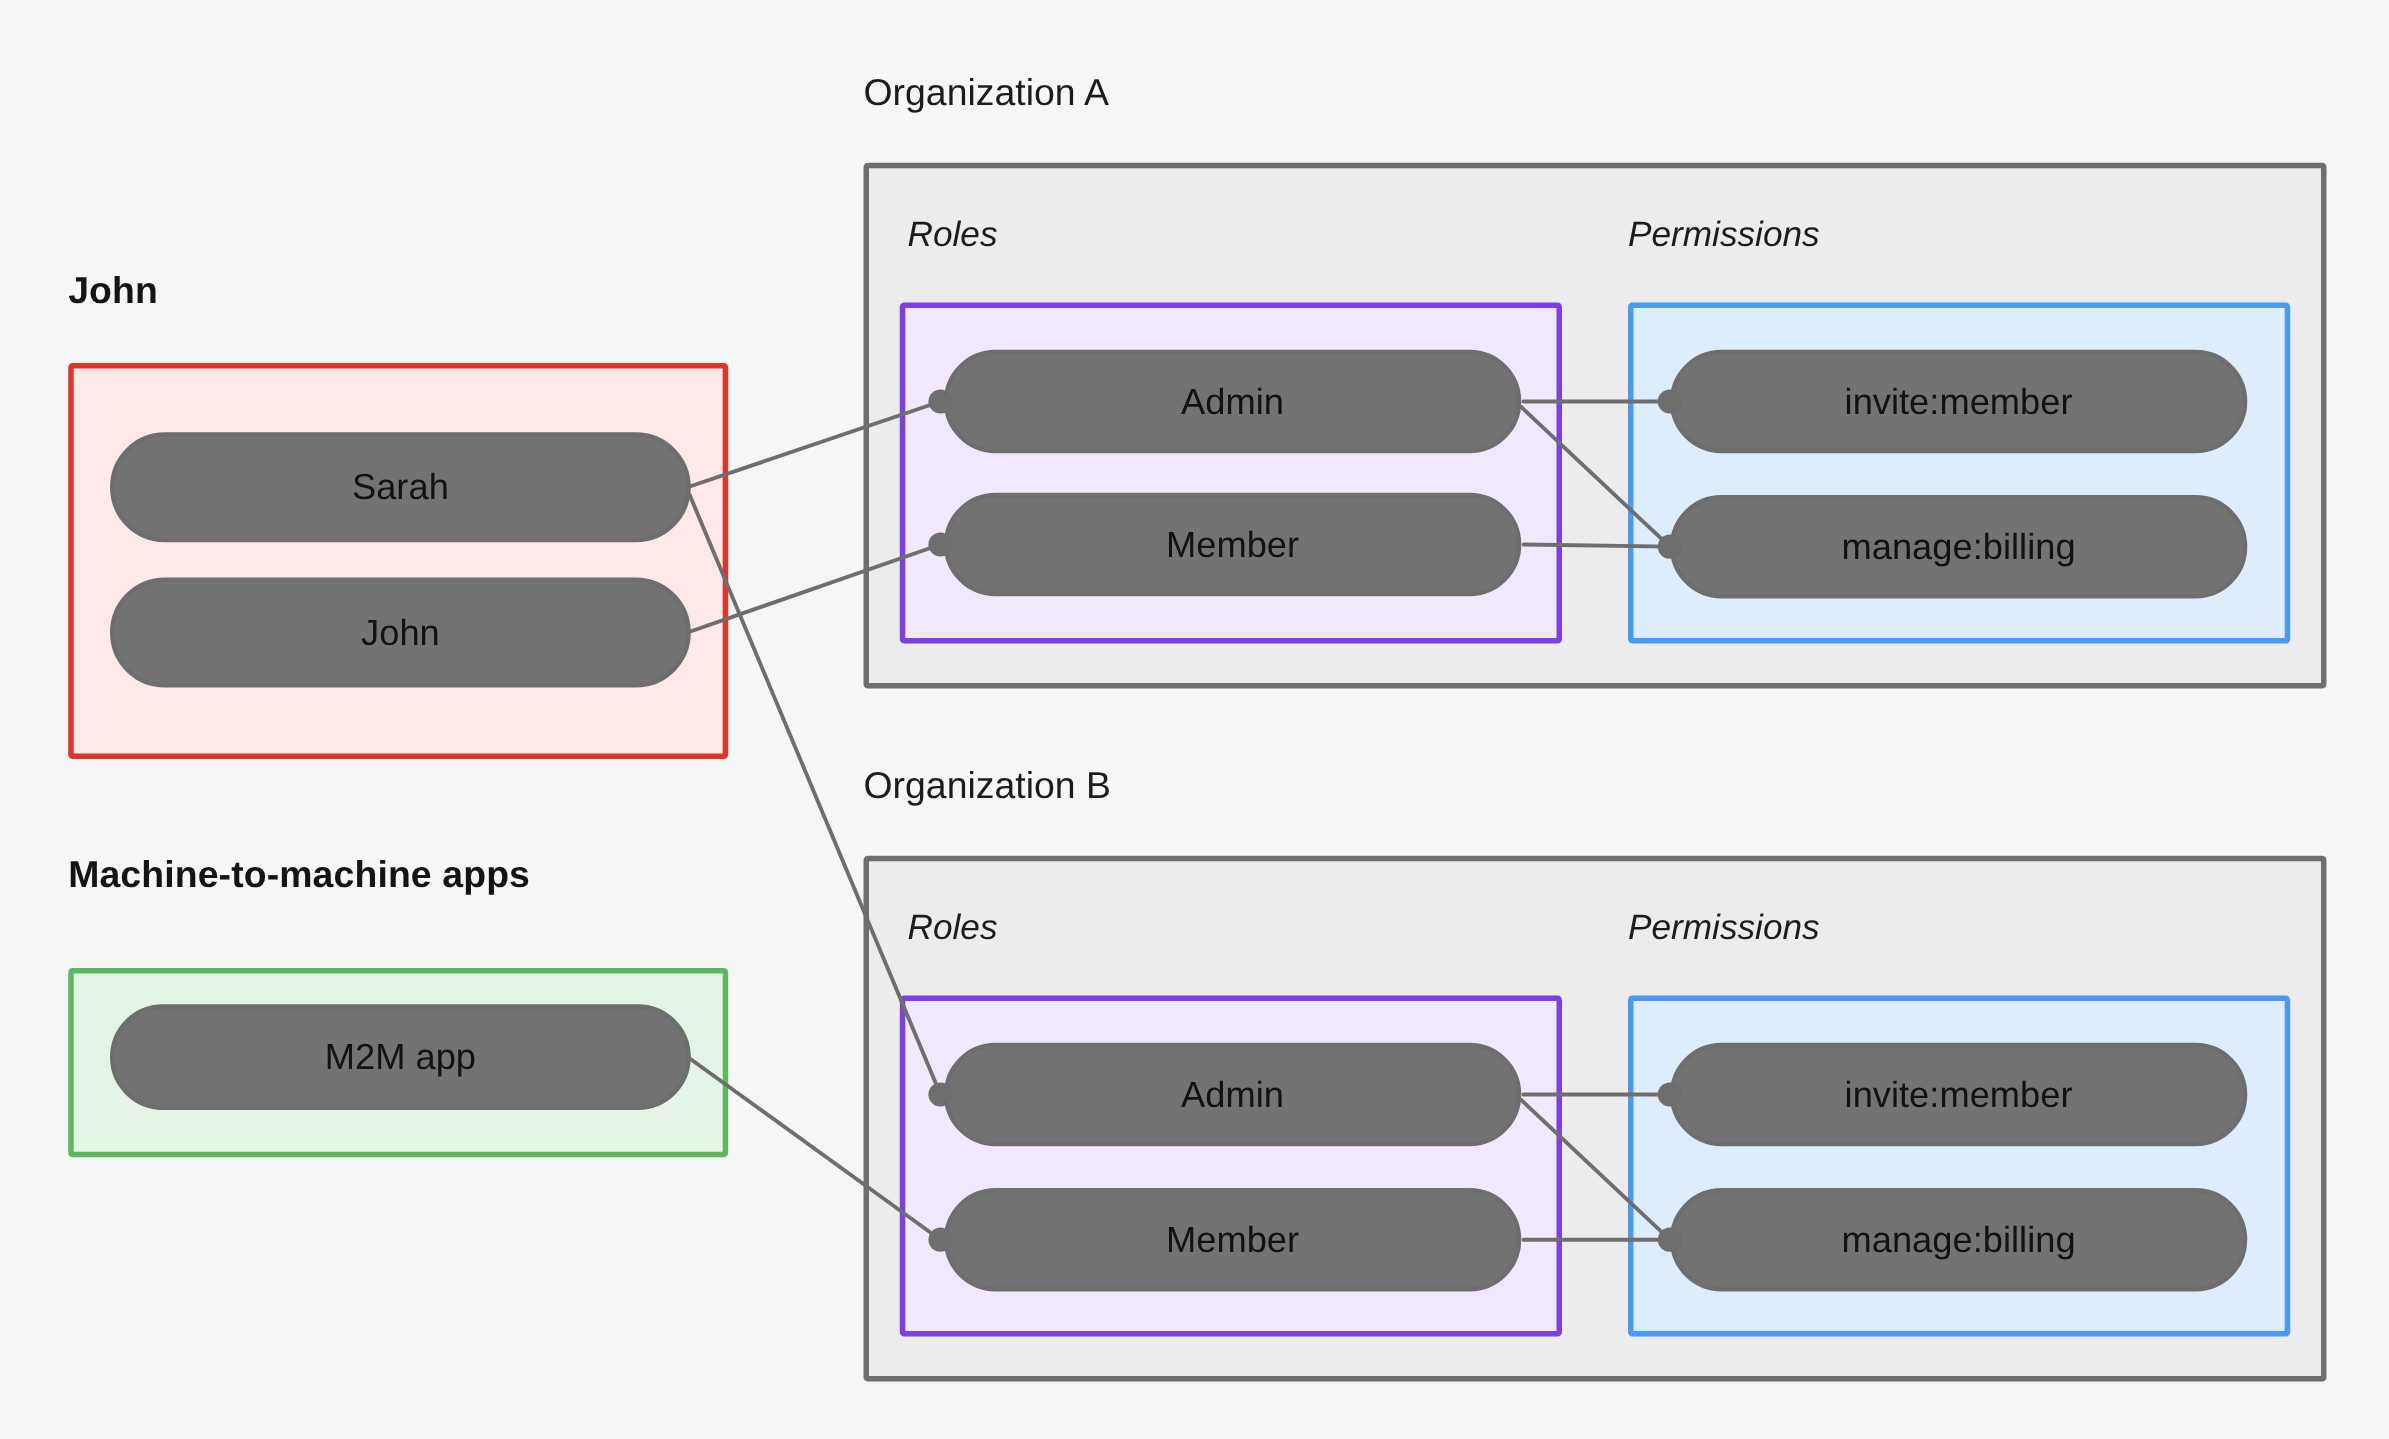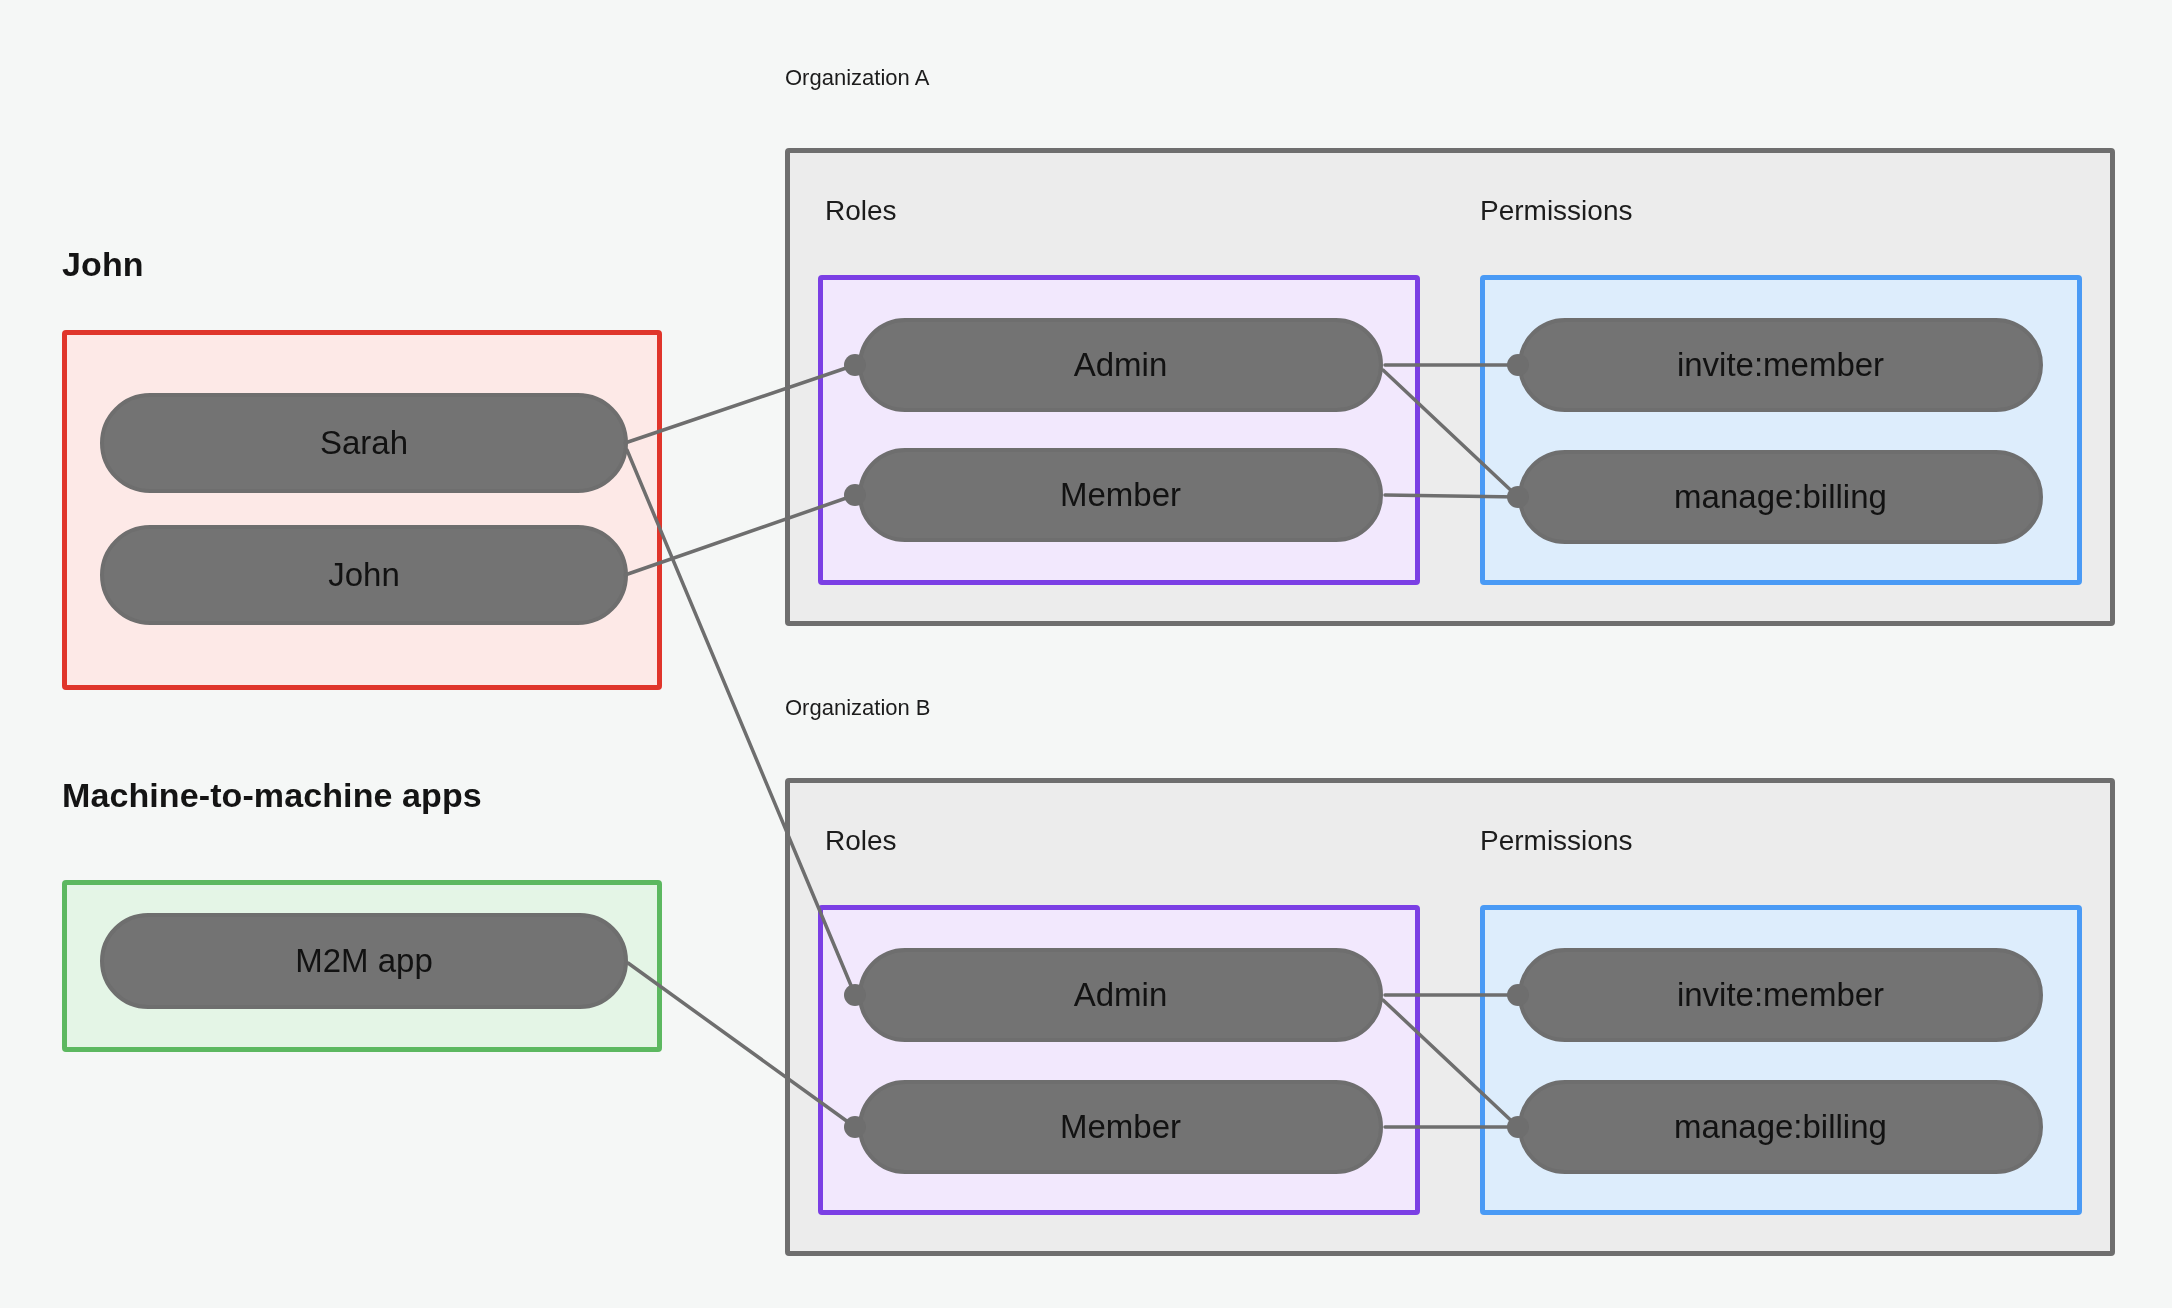--- a/index.html
+++ b/index.html
@@ -33,33 +33,34 @@
     position: absolute;
     font-size: 34px;
     font-weight: 700;
     color: #141414;
     letter-spacing: 0.1px;
     white-space: nowrap;
     z-index: 2;
   }
   .org-title {
     position: absolute;
-    font-size: 22px;
+    font-size: 34px;
     font-weight: 400;
     color: #1c1c1c;
     white-space: nowrap;
     z-index: 2;
   }
   .section-label {
     position: absolute;
-    font-size: 28px;
+    font-size: 32px;
     font-weight: 400;
     color: #1c1c1c;
     white-space: nowrap;
     z-index: 3;
+    font-style: italic;
   }
 
   .box {
     position: absolute;
     box-sizing: border-box;
     border-radius: 4px;
     z-index: 1;
   }
   .box-users {
     background: #fde9e7;

